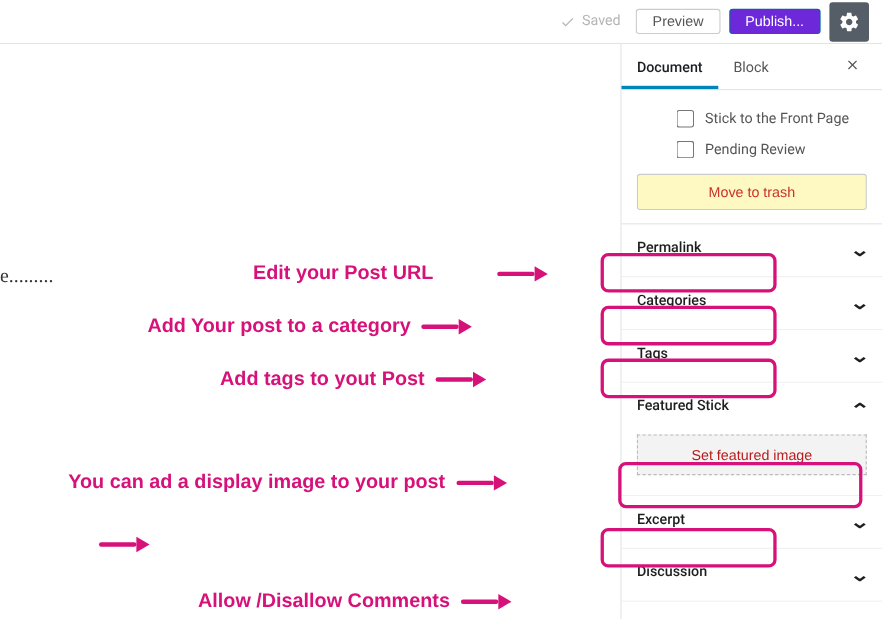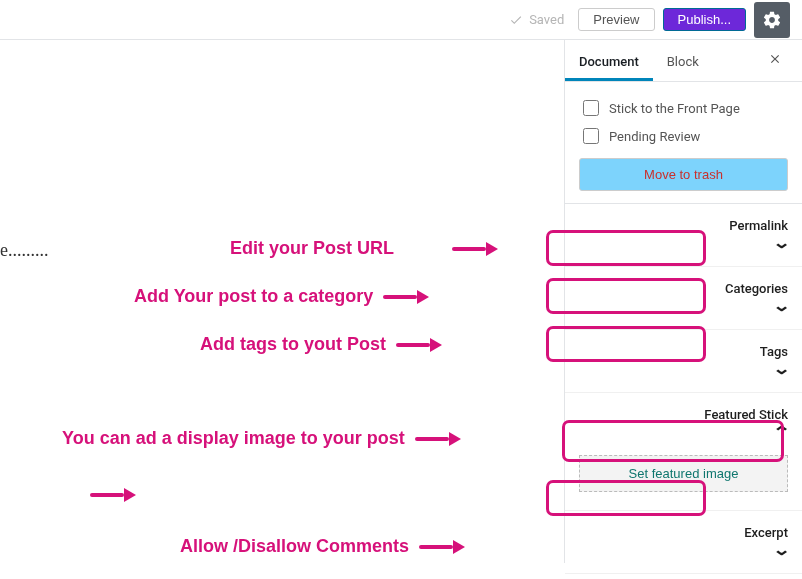--- a/index.html
+++ b/index.html
@@ -101,60 +101,60 @@
     padding: 12px 14px;
     border-bottom: 1px solid #e2e4e7;
   }
   .check-row {
     display: flex;
     align-items: center;
     gap: 10px;
     padding: 6px 4px;
     font-size: 13px;
     color: #555;
+    margin-left: 32px;
   }
   .check-row input[type=checkbox] {
     width: 16px; height: 16px;
   }
   .trash-btn {
     display: block;
     width: 100%;
     border: 1px solid #ccc;
-    background: #7dd3fc;
+    background: #fef9c3;
     color: #c9302c;
     padding: 8px;
     border-radius: 3px;
     text-align: center;
     font-size: 13px;
     cursor: pointer;
     margin-top: 8px;
   }
   .panel {
     display: flex;
-    align-items: flex-end;
+    align-items: flex-start;
     justify-content: space-between;
     padding: 14px 14px;
     border-bottom: 1px solid #f0f0f0;
     font-size: 13px;
     font-weight: 500;
     cursor: pointer;
     position: relative;
-    flex-direction: column;
   }
   .panel .chev { font-size: 16px; font-weight: bold; transform: scaleX(1.4); }
   .panel .chev.up { transform: scaleX(1.4) rotate(180deg); }
   .featured-body {
     padding: 0 14px 18px;
     border-bottom: 1px solid #f0f0f0;
   }
   .set-featured {
     width: 100%;
     padding: 10px;
     font-size: 13px;
-    color: #0f766e;
+    color: #b91c1c;
     background: #f3f3f3;
     border: 1px dashed #bbb;
     cursor: pointer;
     text-align: center;
   }
   .side-dots {
     position: absolute;
     left: 0;
     top: 200px;
     font-family: Georgia, serif;

